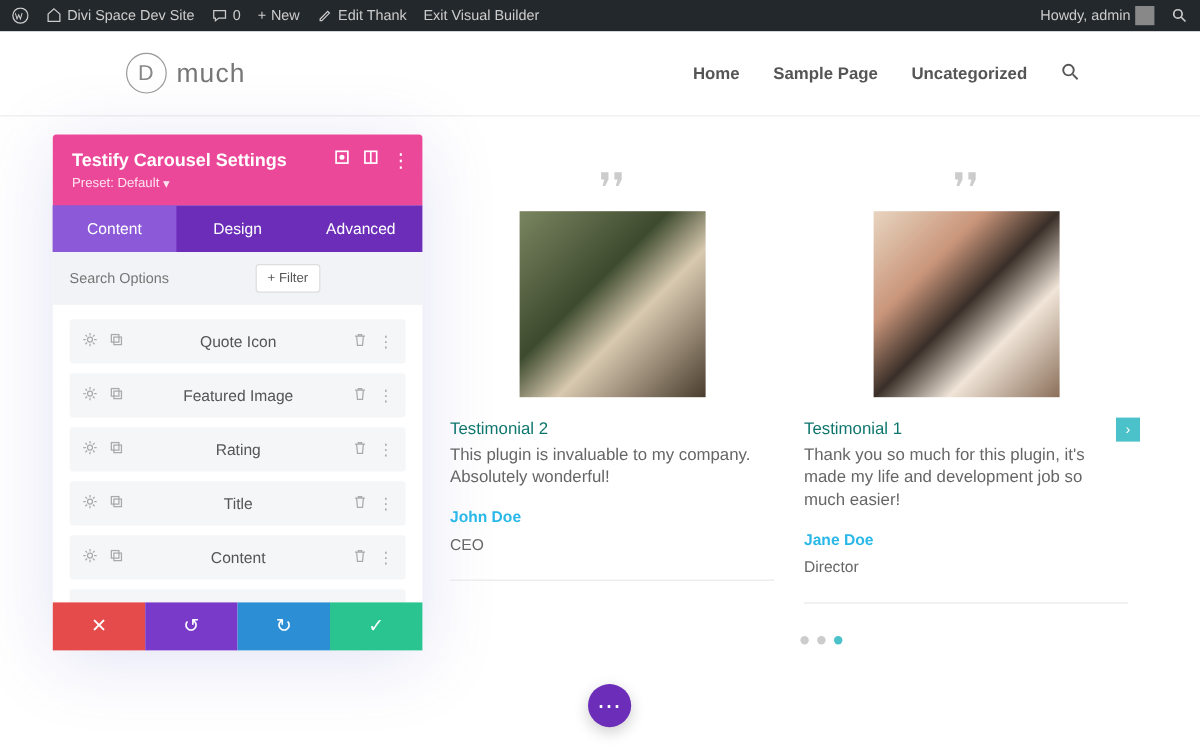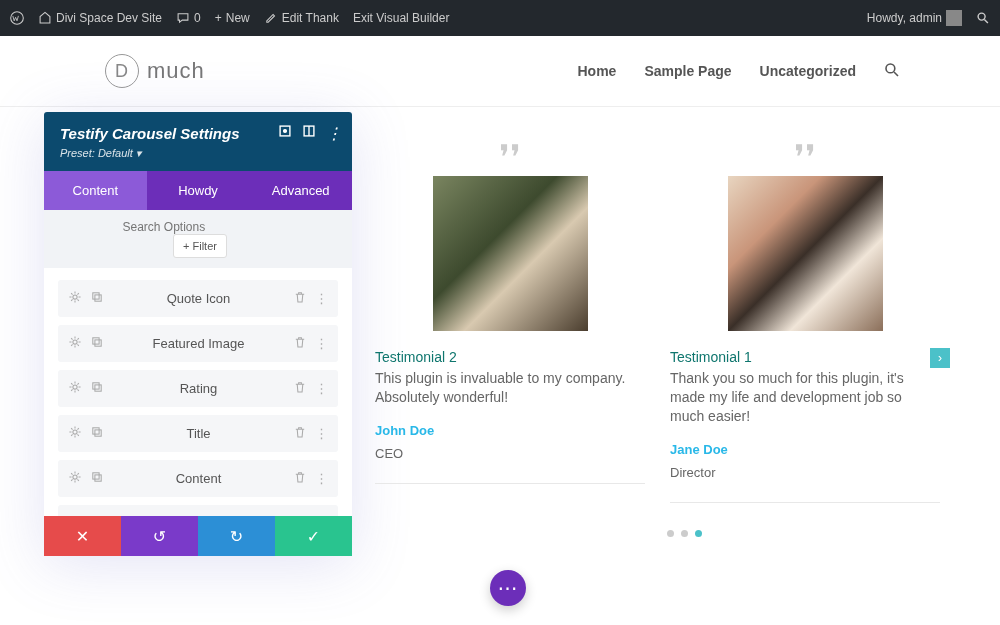--- a/index.html
+++ b/index.html
@@ -1,43 +1,43 @@
 <!DOCTYPE html>
 <html><head>
 <meta charset="utf-8">
 <style>
 * { box-sizing: border-box; margin: 0; padding: 0; }
 body { font-family: -apple-system, BlinkMacSystemFont, "Segoe UI", Helvetica, Arial, sans-serif; background: #fff; width: 1000px; height: 625px; overflow: hidden; }
 
 
-.adminbar { background: #23282d; color: #ccc; height: 36px; display: flex; align-items: center; font-size: 12px; padding: 0 10px; justify-content: space-between; }
+.adminbar { background: #23282d; color: #ccc; height: 26px; display: flex; align-items: center; font-size: 12px; padding: 0 10px; justify-content: space-between; }
 .adminbar .left, .adminbar .right { display: flex; align-items: center; gap: 14px; }
 .adminbar a { color: #ccc; cursor: pointer; display: flex; align-items: center; gap: 4px; }
 .adminbar svg { fill: #ccc; width: 14px; height: 14px; }
 .adminbar .avatar { width: 16px; height: 16px; background: #888; }
 
 
 .pagehead { display: flex; align-items: center; justify-content: space-between; padding: 18px 100px 18px 105px; border-bottom: 1px solid #eee; }
 .logo { display: flex; align-items: center; gap: 8px; color: #777; font-size: 22px; letter-spacing: 1px; }
 .logo .circle { width: 34px; height: 34px; border: 1px solid #999; border-radius: 50%; display: flex; align-items: center; justify-content: center; font-size: 18px; color: #888; }
 .nav { display: flex; align-items: center; gap: 28px; font-size: 14px; color: #555; font-weight: 600; }
 .nav .search-ico { color: #555; }
 
 
 .panel-wrap { position: absolute; left: 44px; top: 112px; width: 308px; box-shadow: 0 8px 60px rgba(100,100,200,0.18); background: #fff; border-radius: 3px; }
-.panel-head { background: #0c4a6e; color: #fff; padding: 13px 16px 11px; border-top-left-radius: 3px; border-top-right-radius: 3px; position: relative; font-style: italic; }
+.panel-head { background: #ec4899; color: #fff; padding: 13px 16px 11px; border-top-left-radius: 3px; border-top-right-radius: 3px; position: relative; }
 .panel-head h3 { font-size: 15px; font-weight: 600; }
 .panel-head .preset { font-size: 11px; opacity: 0.85; margin-top: 5px; display: flex; align-items: flex-start; gap: 3px; }
 .panel-head .head-icons { position: absolute; right: 10px; top: 12px; display: flex; gap: 10px; }
 .panel-head .head-icons span { cursor: pointer; }
 .tabs { display: flex; background: #6c2eb9; }
 .tabs .tab { flex: 1; text-align: center; padding: 12px 0; color: #fff; font-size: 13px; cursor: pointer; }
 .tabs .tab.active { background: #8c5ad8; }
 
-.searchbar { background: #f1f3f6; display: flex; align-items: center; justify-content: flex-end; padding: 10px 10px 10px 14px; flex-direction: column; }
+.searchbar { background: #f1f3f6; display: flex; align-items: center; justify-content: flex-start; padding: 10px 10px 10px 14px; }
 .searchbar input { border: none; background: transparent; font-size: 12px; color: #888; outline: none; }
 .searchbar .filter { background: #fff; border: 1px solid #ddd; border-radius: 3px; font-size: 11px; padding: 5px 9px; display: flex; align-items: center; gap: 3px; color: #555; cursor: pointer; }
 
 .item-list { padding: 12px 14px 2px; max-height: 248px; overflow: hidden; }
 .item { background: #f5f6f8; border-radius: 3px; display: flex; align-items: center; justify-content: space-between; padding: 10px 10px; margin-bottom: 8px; font-size: 13px; color: #555; }
 .item .ileft, .item .iright { display: flex; align-items: center; gap: 8px; color: #aaa; }
 .item .label { flex: 1; text-align: center; }
 .icon-sm { width: 14px; height: 14px; }
 
 .footer-btns { display: flex; }
@@ -149,21 +149,21 @@
           </svg></span>
       <span><svg width="14" height="14" viewBox="0 0 20 20" stroke="#fff" fill="none" stroke-width="2">
             <rect x="3" y="3" width="14" height="14"></rect>
             <line x1="10" y1="3" x2="10" y2="17"></line>
           </svg></span>
       <span>⋮</span>
     </div>
   </div>
   <div class="tabs">
     <div class="tab active">Content</div>
-    <div class="tab">Howdy</div>
+    <div class="tab">Design</div>
     <div class="tab">Advanced</div>
   </div>
   <div class="searchbar">
     <input placeholder="Search Options" style="">
     <div class="filter">
         <span>+</span>
         <span>Filter</span>
       </div>
   </div>
   <div class="item-list">

